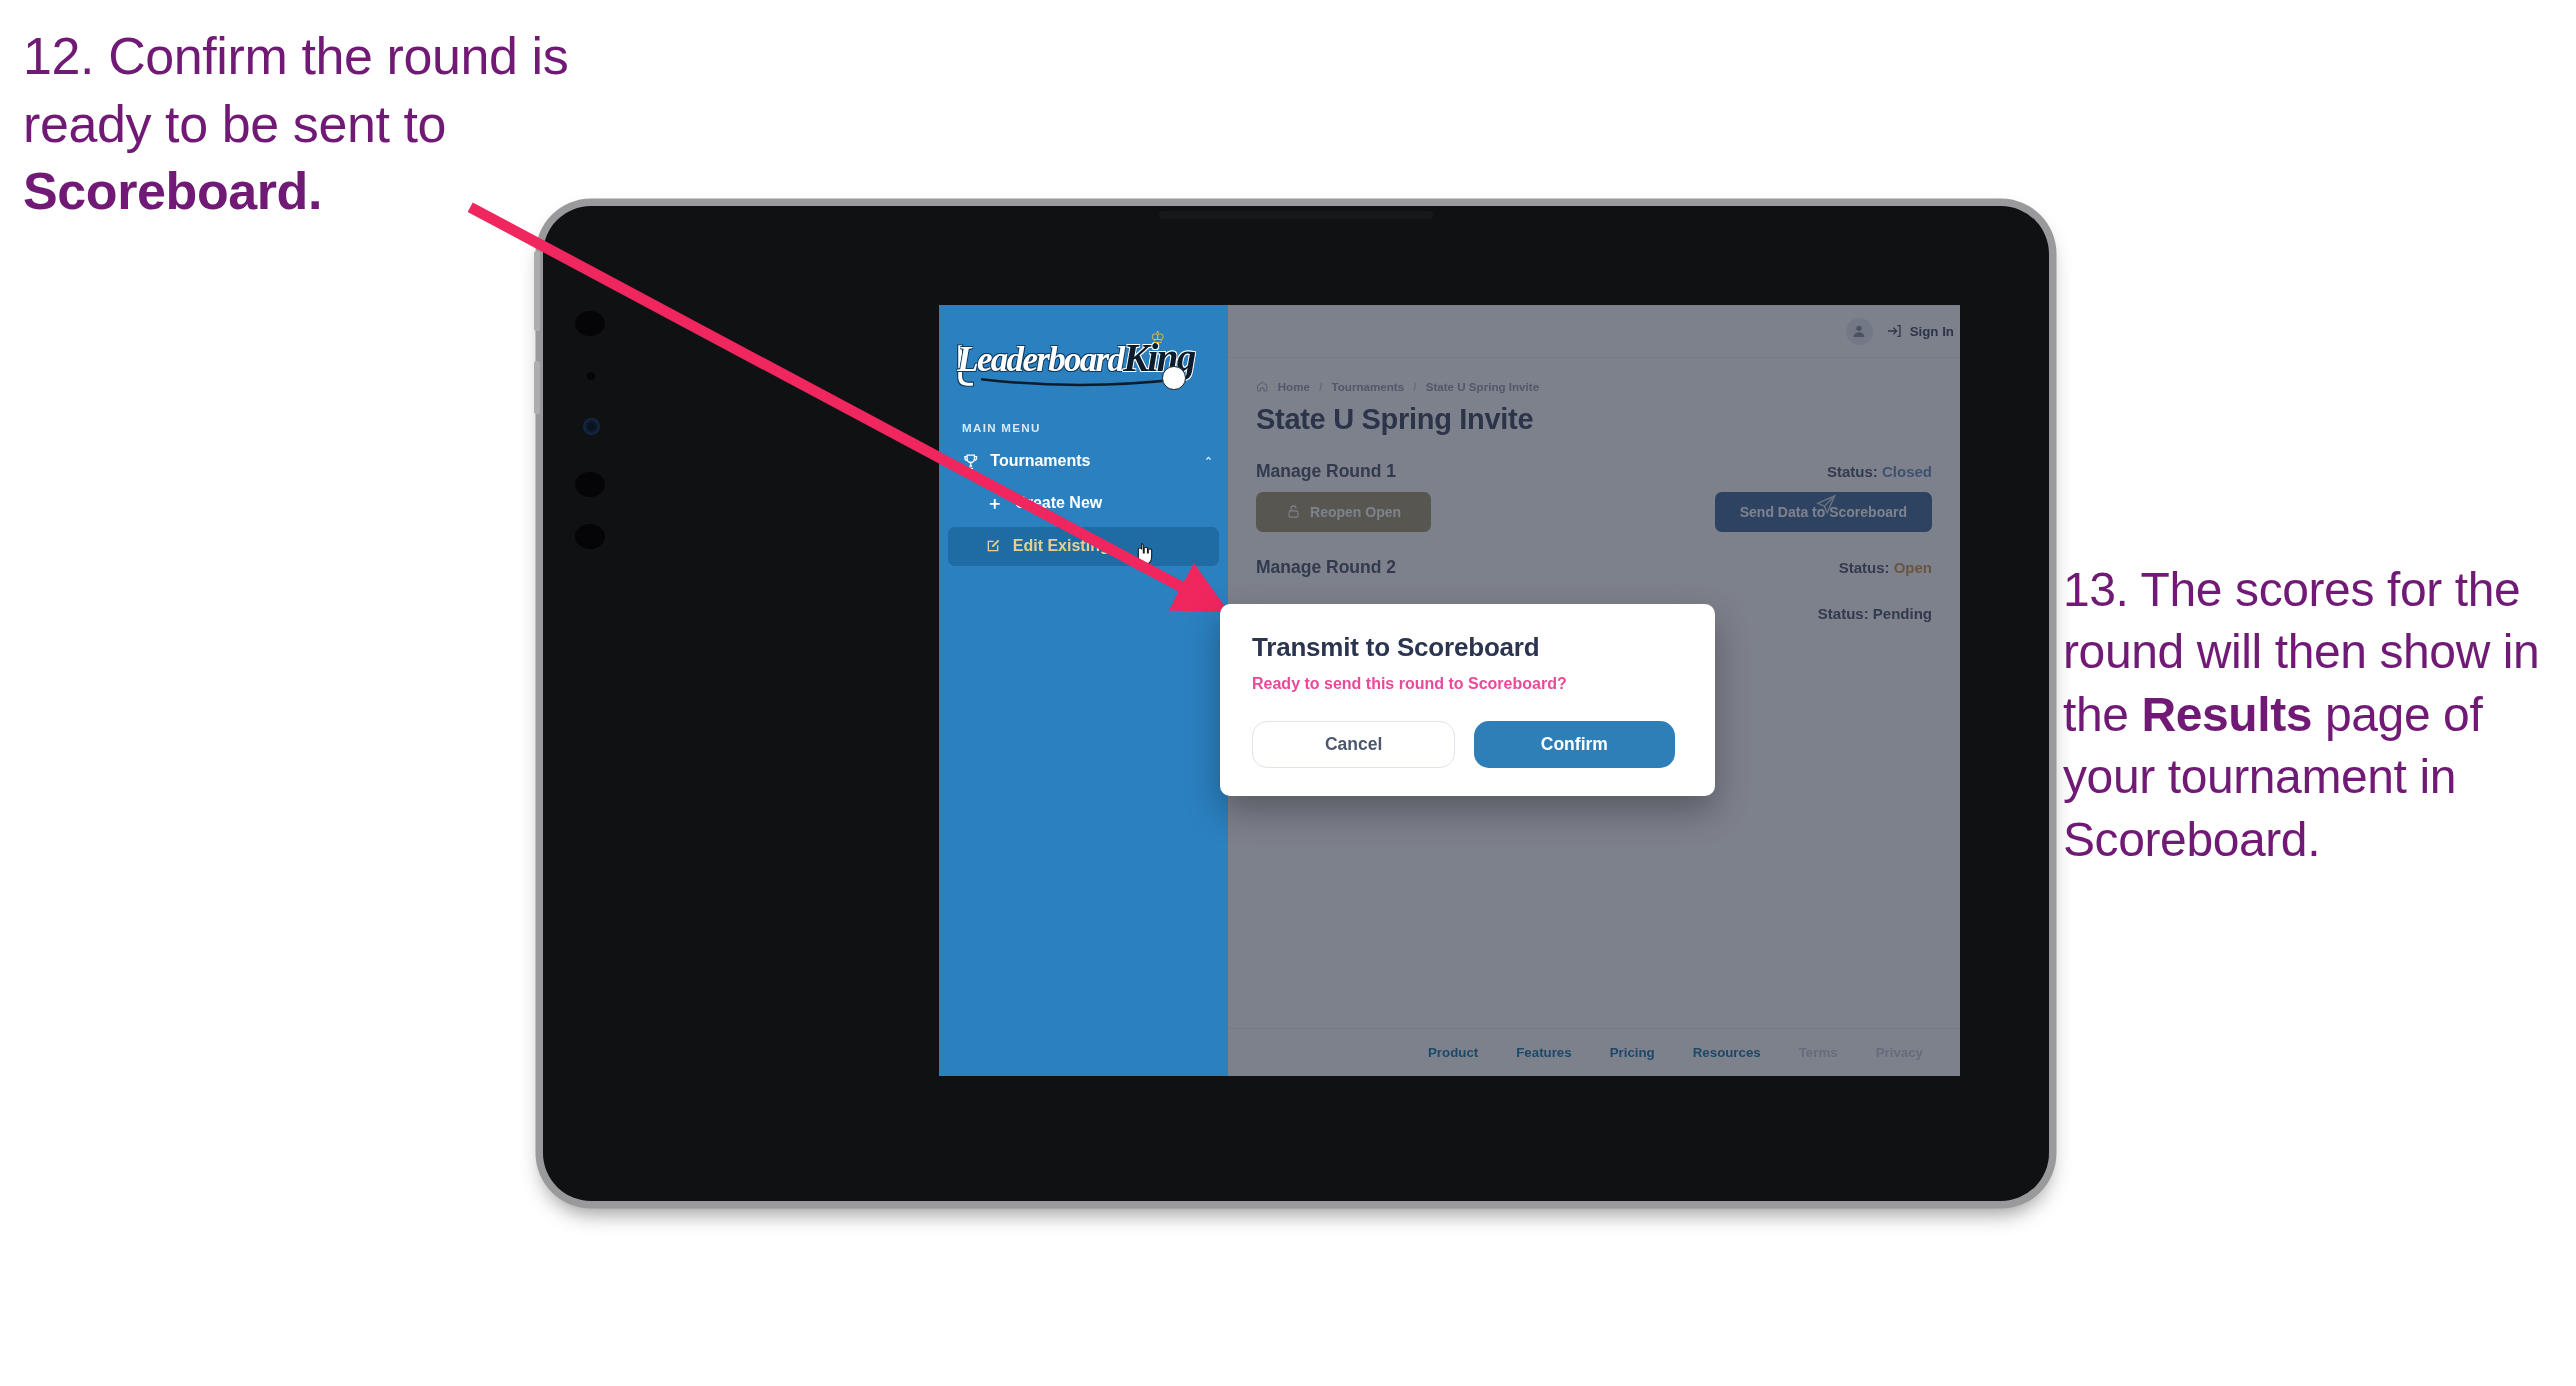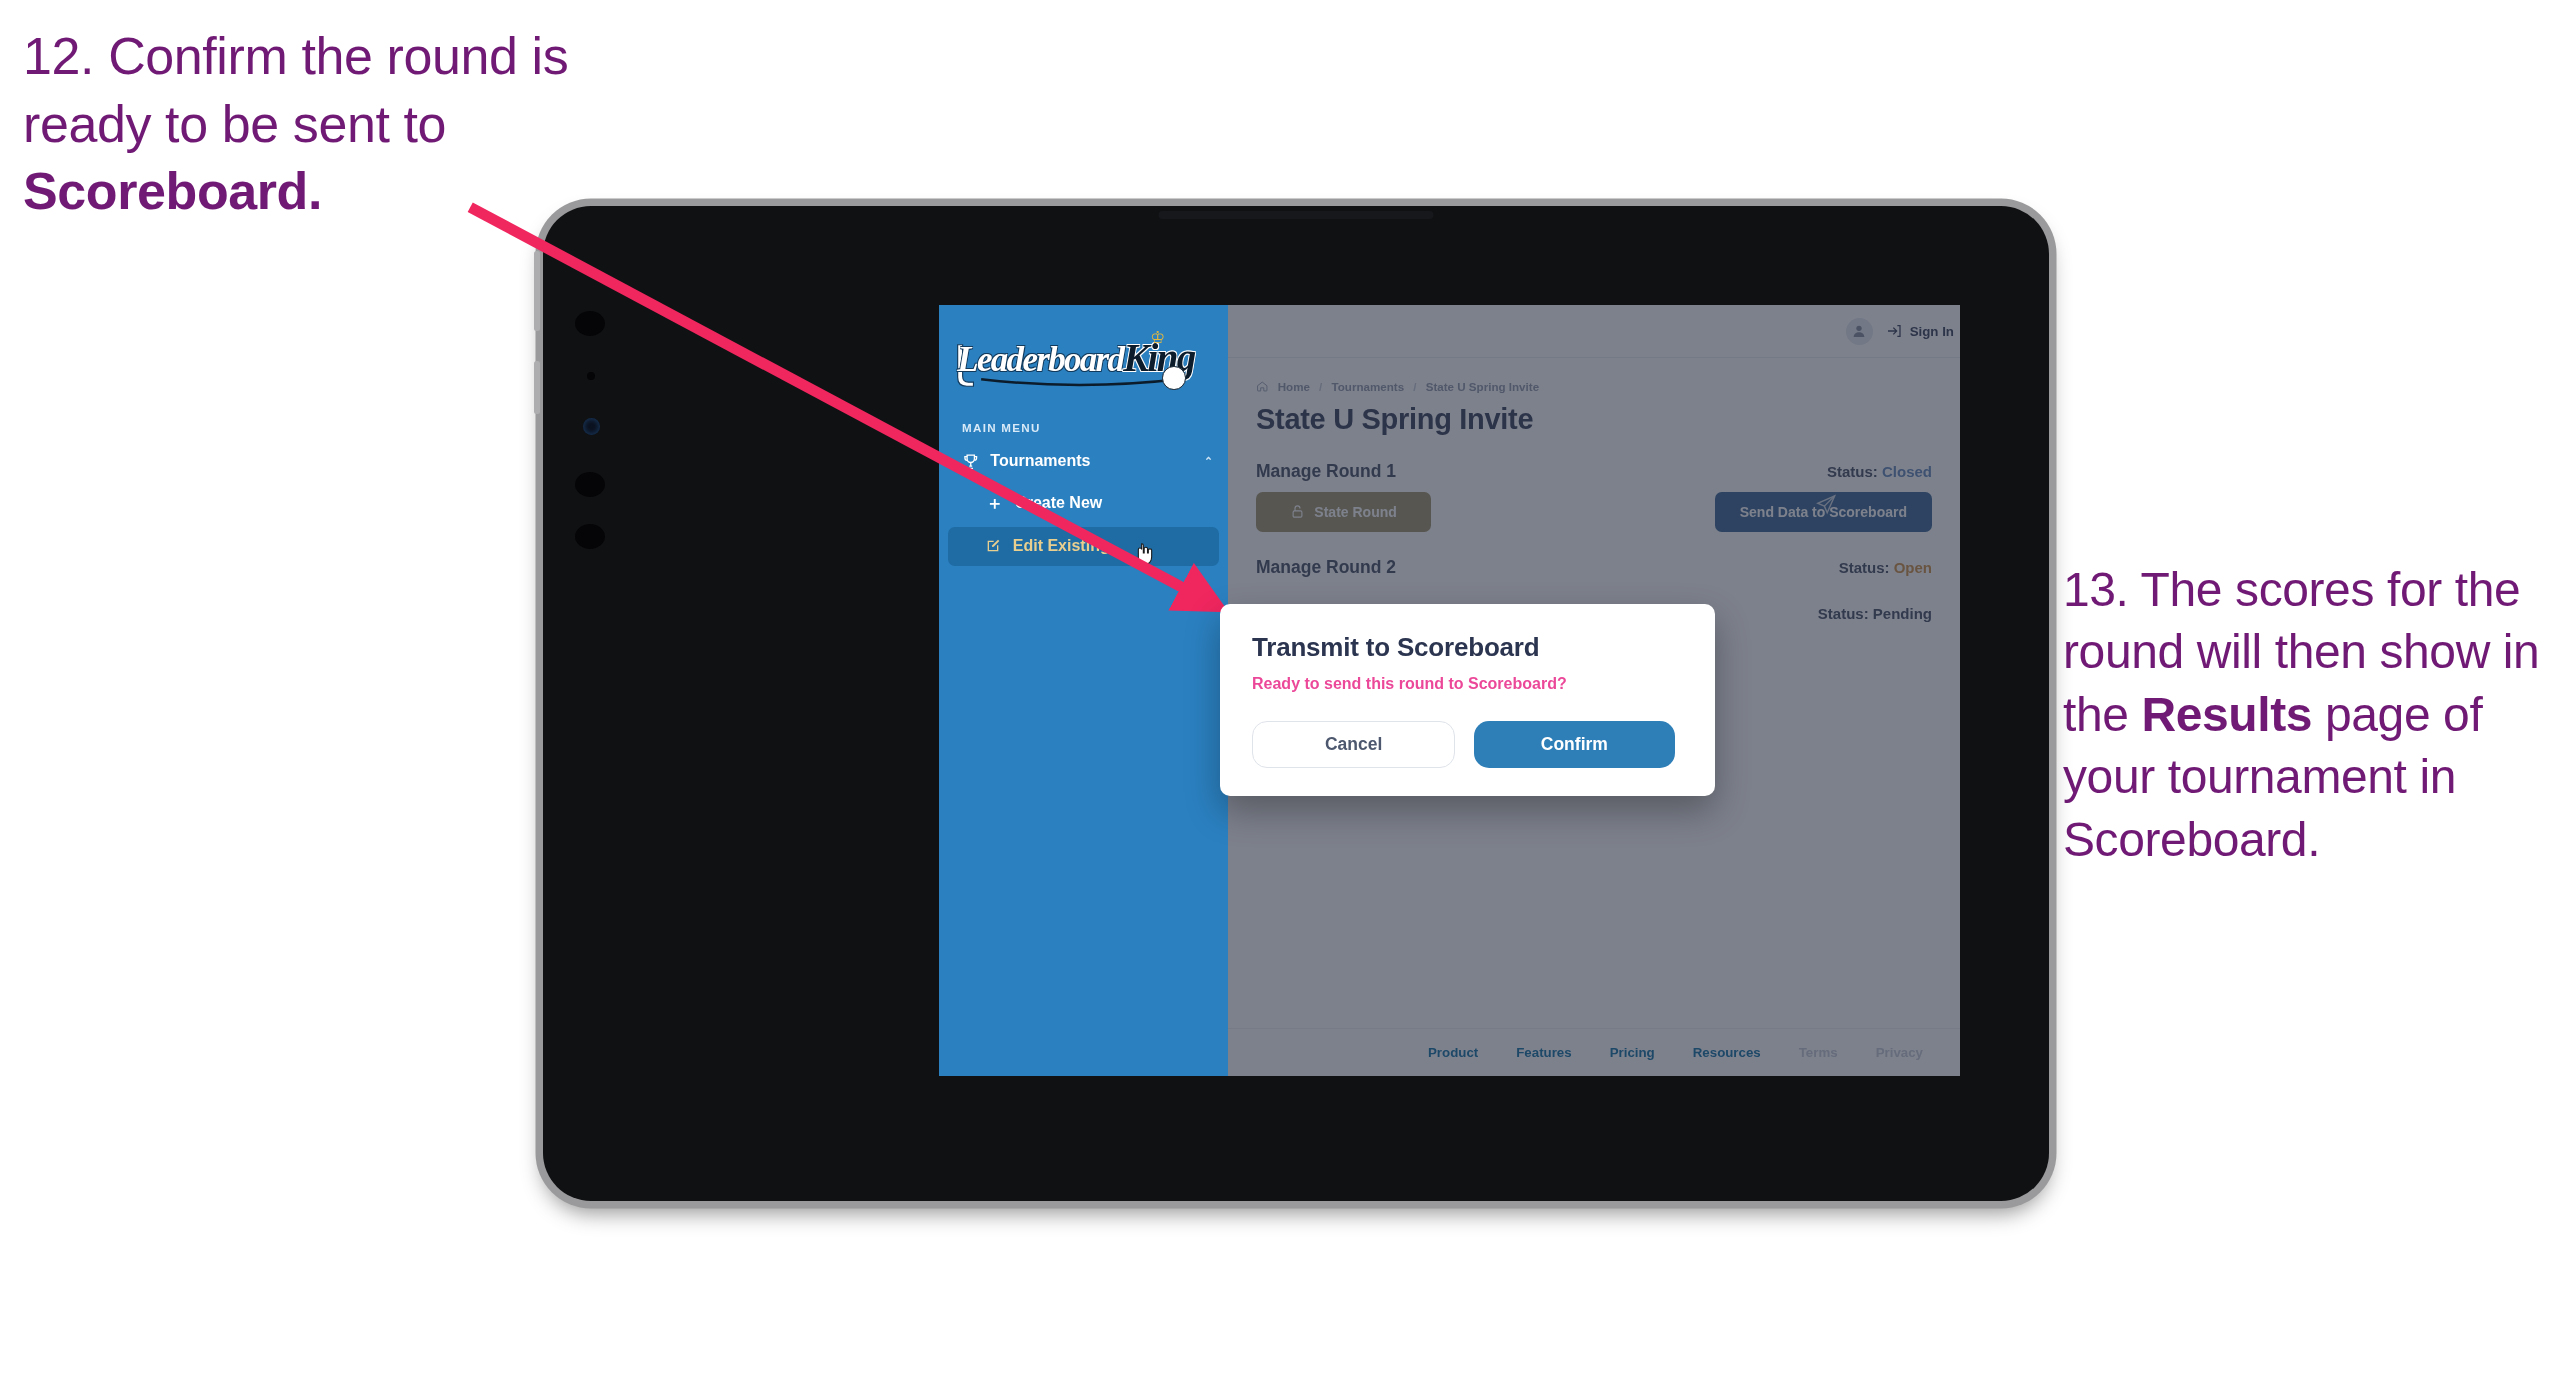--- a/index.html
+++ b/index.html
@@ -245,21 +245,21 @@
             <span>Status:</span>
             <span class="val st-closed">Closed</span>
           </div>
         </div>
         <div class="round-actions">
           <div class="btn btn-khaki">
             <svg width="15" height="15" viewBox="0 0 24 24">
               <rect x="5" y="11" width="14" height="10" rx="2" fill="none" stroke="#ffffff" stroke-width="1.8"></rect>
               <path d="M8 11V7a4 4 0 0 1 8 0" fill="none" stroke="#ffffff" stroke-width="1.8"></path>
             </svg>
-            <span>State Round</span>
+            <span>Reopen Open</span>
           </div>
           <div class="btn btn-navy" style="position:relative;">
             <span>Send Data to Scoreboard</span>
             <svg style="position:absolute;left:100px;top:1.7px;" width="22.5" height="22.5" viewBox="0 0 24 24">
               <path d="M21 3L3 11l7 3 3 7z" fill="none" stroke="#cdd6e2" stroke-width="1.5"></path>
               <path d="M21 3l-11 11" fill="none" stroke="#cdd6e2" stroke-width="1.5"></path>
             </svg>
           </div>
         </div>
       </div>

